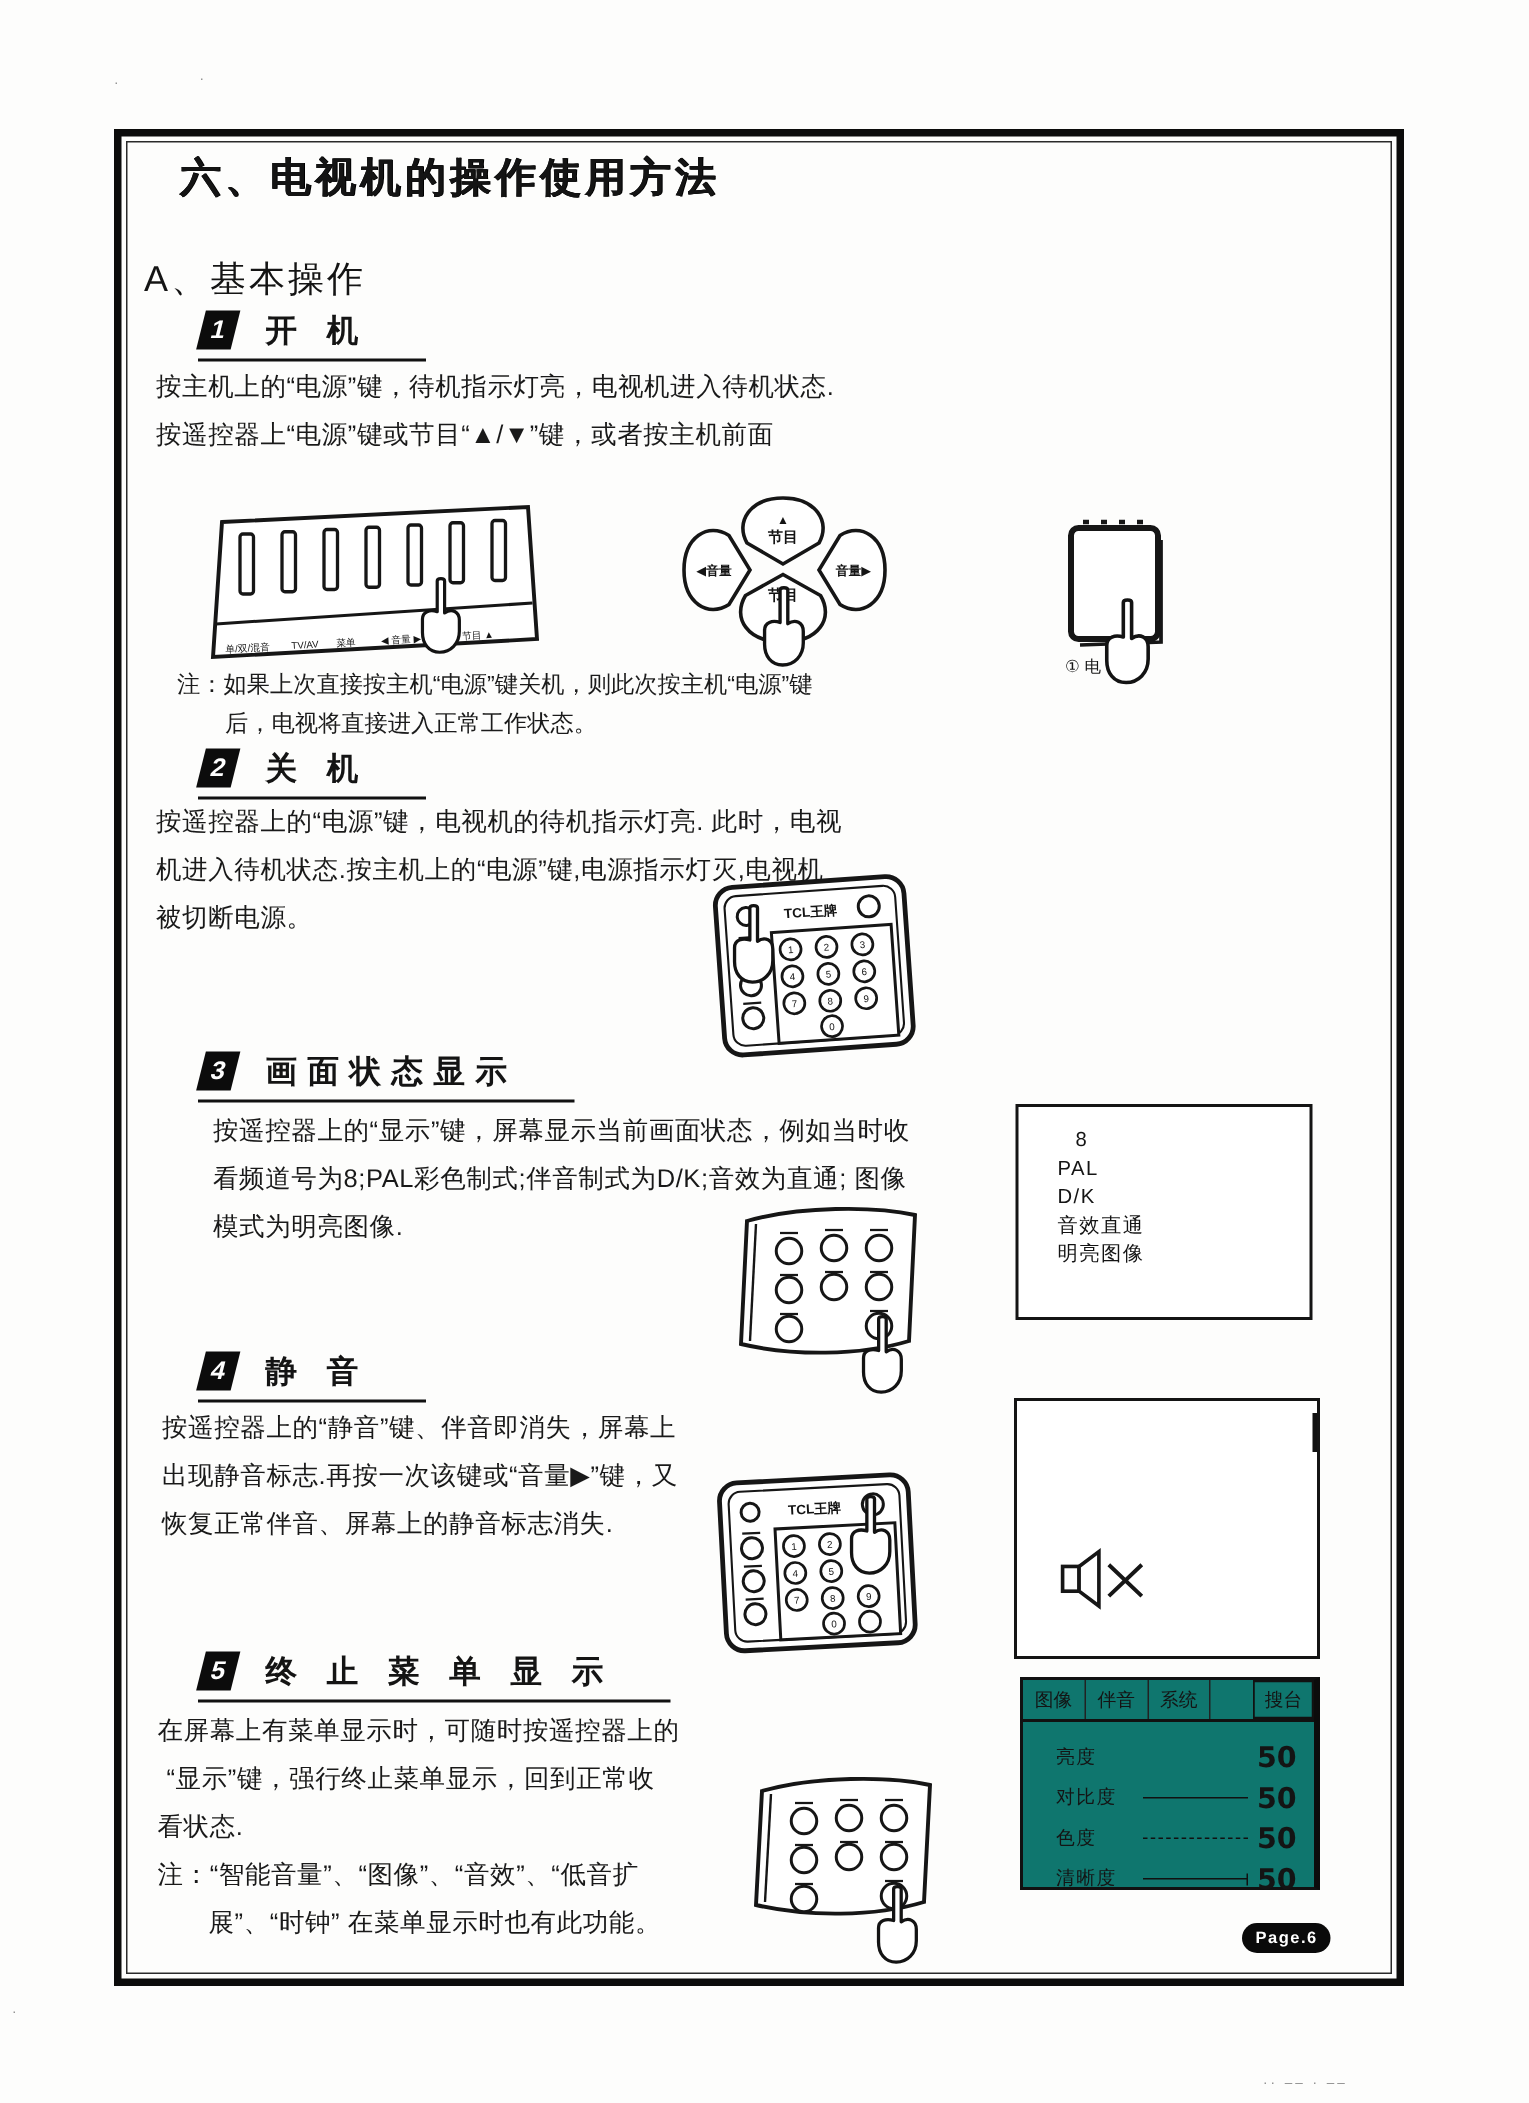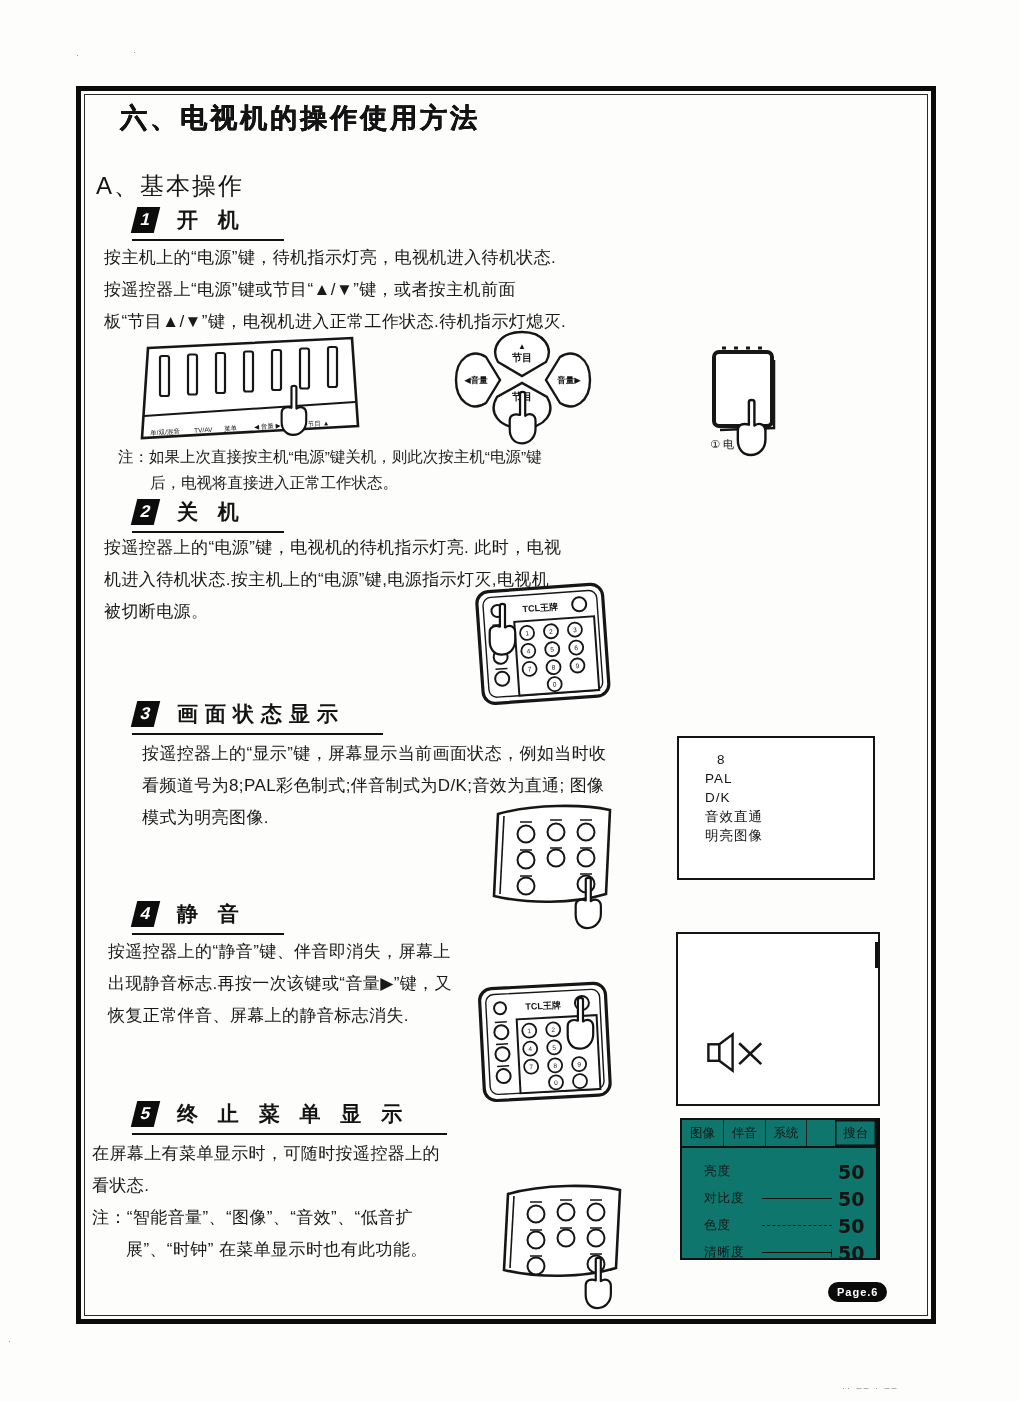--- a/index.html
+++ b/index.html
@@ -69,21 +69,20 @@
 
   <div class="abs section-a" style="left:96px;top:170px;">A、基本操作</div>
 
   <div class="abs sec-h" style="left:132px;top:206px;">
     <span class="badge">1</span>
     <span class="sec-title">开 机</span>
   </div>
   <div class="abs body-text" style="left:104px;top:242px;">
     <div>按主机上的“电源”键，待机指示灯亮，电视机进入待机状态.</div>
     <div>按遥控器上“电源”键或节目“▲/▼”键，或者按主机前面</div>
-    <div>板“节目▲/▼”键，电视机进入正常工作状态.待机指示灯熄灭.</div>
   </div>
 
   <svg class="abs" style="left:132px;top:334px;" width="232" height="114" viewBox="0 0 232 114">
     <path class="sk" d="M16 14 L220 4 L226 92 L10 104 Z" stroke-width="2.6"></path>
     <line x1="12" y1="82" x2="223" y2="68" stroke="#161616" stroke-width="2"></line>
     <g>
       <rect class="sk" x="28" y="22" width="9" height="40" rx="2" stroke-width="2.2"></rect>
       <rect class="sk" x="56" y="20.5" width="9" height="40" rx="2" stroke-width="2.2"></rect>
       <rect class="sk" x="84" y="19" width="9" height="40" rx="2" stroke-width="2.2"></rect>
       <rect class="sk" x="112" y="17.5" width="9" height="40" rx="2" stroke-width="2.2"></rect>
@@ -278,22 +277,23 @@
         <circle class="sk" cx="114" cy="103" r="7" stroke-width="1.8"></circle>
       </g>
     </g>
     <use href="#hand-sym" transform="translate(102,16) scale(0.85)"></use>
   </svg>
 
   <div class="abs sec-h" style="left:132px;top:1100px;">
     <span class="badge">5</span>
     <span class="sec-title">终 止 菜 单 显 示</span>
   </div>
-  <div class="abs body-text" style="left:92px;top:1138px;">
+  <div class="abs body-text" style="left:105px;top:1138px;">
     <div>在屏幕上有菜单显示时，可随时按遥控器上的</div>
+    <div style="padding-left:6px;">“显示”键，强行终止菜单显示，回到正常收</div>
     <div>看状态.</div>
     <div>注：“智能音量”、“图像”、“音效”、“低音扩</div>
     <div style="padding-left:34px;">展”、“时钟” 在菜单显示时也有此功能。</div>
   </div>
 
   <div class="abs menu-table" style="left:680px;top:1118px;width:194px;height:138px;">
     <div class="menu-tabs">
       <div class="menu-tab">图像</div>
       <div class="menu-tab">伴音</div>
       <div class="menu-tab">系统</div>

